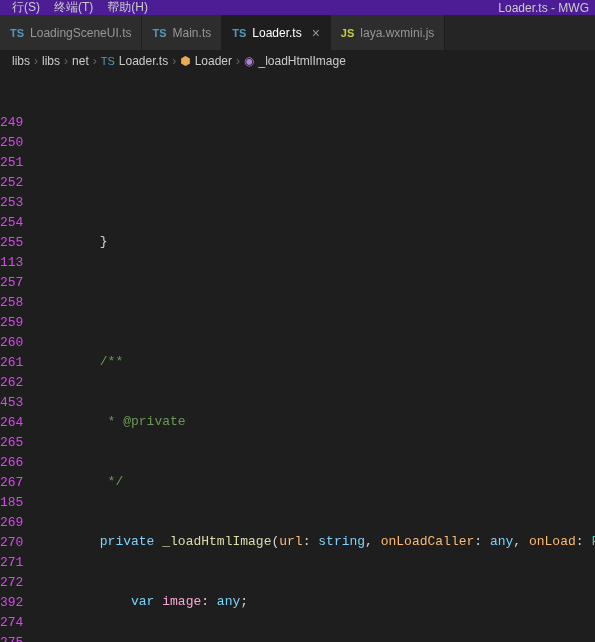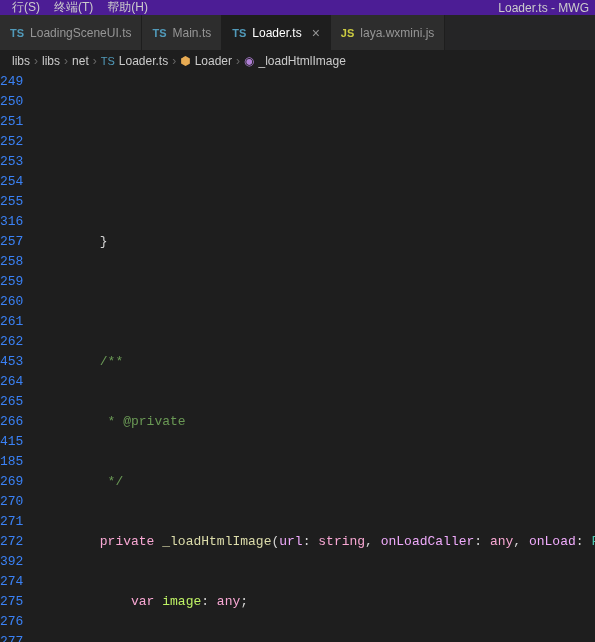--- a/index.html
+++ b/index.html
@@ -72,25 +72,26 @@
 .crumb-method { color: #b180d7; }
 .crumb-class { color: #e8ab53; }
 .editor {
   display: flex;
   height: calc(100% - 79px);
 }
 .gutter {
   width: 48px;
   text-align: left;
   padding-right: 14px;
-  color: #3b82f6;
+  color: #d946ef;
   user-select: none;
   line-height: 20px;
   font-size: 13px;
   padding-top: 0;
+  margin-top: 41px;
 }
 .gutter div { height: 20px; }
 .code {
   flex: 1;
   line-height: 20px;
   white-space: pre;
   position: relative;
 }
 .code > div { height: 20px; position: relative; }
 .box1 {
@@ -98,26 +99,26 @@
   top: 259px;
   width: 465px;
   height: 85px;
 }
 .box2 {
   left: 47px;
   top: 440px;
   width: 320px;
   height: 22px;
 }
-.tk-kw { color: #f9a8d4; }
+.tk-kw { color: #7dd3fc; }
 .tk-fn { color: #dcdcaa; }
-.tk-var { color: #bef264; }
+.tk-var { color: #f9a8d4; }
 .tk-type { color: #4ec9b0; }
 .tk-comment { color: #6a9955; }
-.tk-param { color: #f0abfc; }
+.tk-param { color: #fdba74; }
 </style>
 </head>
 <body>
 
 <div class="titlebar">
   <div class="titlebar-left">
     <span>行(S)</span>
     <span>终端(T)</span>
     <span>帮助(H)</span>
   </div>
@@ -163,32 +164,32 @@
 
 <div class="editor">
   <div class="gutter" id="gutter">
       <div>249</div>
       <div>250</div>
       <div>251</div>
       <div>252</div>
       <div>253</div>
       <div>254</div>
       <div>255</div>
-      <div>316</div>
+      <div>113</div>
       <div>257</div>
       <div>258</div>
       <div>259</div>
       <div>260</div>
       <div>261</div>
       <div>262</div>
       <div>453</div>
       <div>264</div>
       <div>265</div>
       <div>266</div>
-      <div>415</div>
+      <div>267</div>
       <div>185</div>
       <div>269</div>
       <div>270</div>
       <div>271</div>
       <div>272</div>
       <div>392</div>
       <div>274</div>
       <div>275</div>
       <div>276</div>
       <div>277</div>

